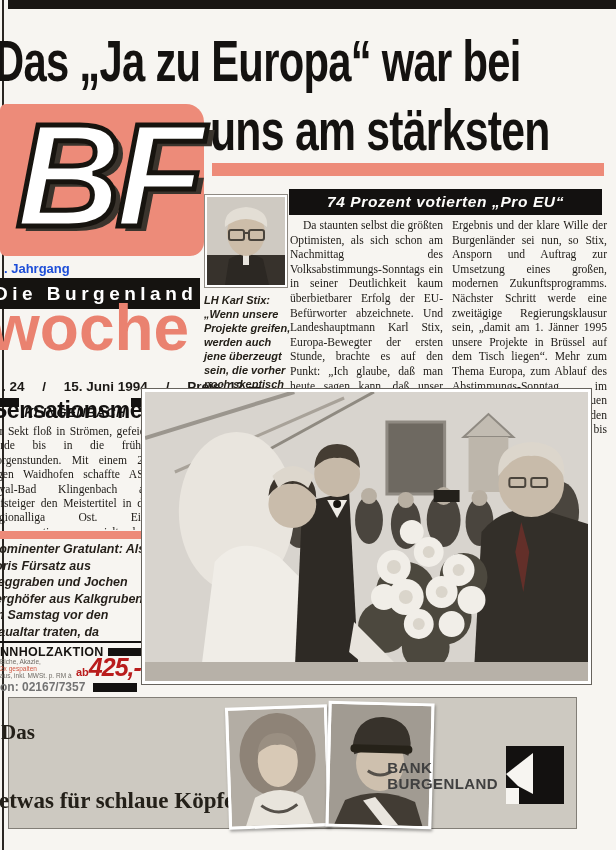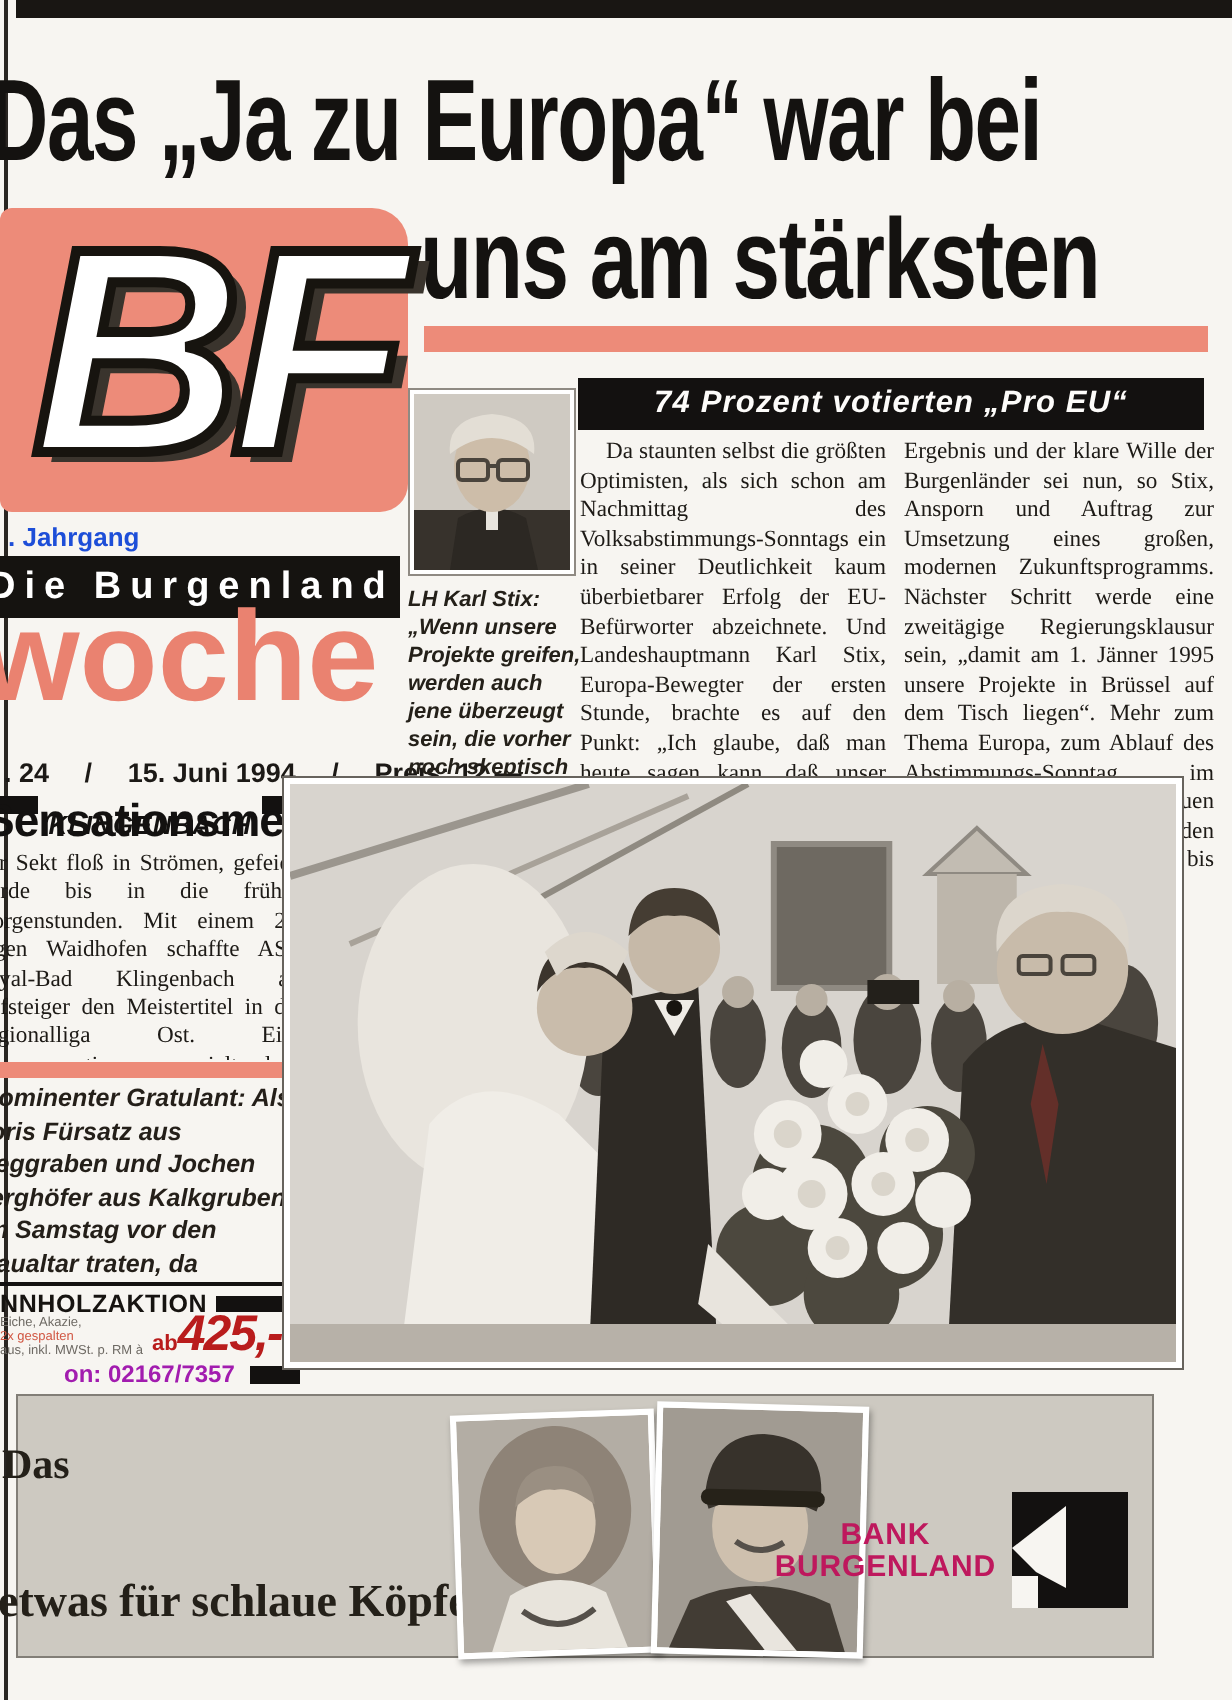--- a/index.html
+++ b/index.html
@@ -64,38 +64,38 @@
   .holz .title{font-size:12.5px;font-weight:bold;color:#161310;letter-spacing:.3px;white-space:nowrap;}
   .holz .blk{height:8px;background:#131110;flex:1;margin-left:4px;}
   .holz .tiny{position:absolute;left:0;font-size:6.5px;color:#6e6a64;white-space:nowrap;}
   .holz .t1{top:17px;}
   .holz .t2{top:24px;color:#d15743;}
   .holz .t3{top:31px;}
   .holz .price{position:absolute;left:76px;top:12px;color:#b91c1c;white-space:nowrap;}
   .holz .price .ab{font-size:11px;font-weight:bold;}
   .holz .price .val{font-size:25px;font-weight:bold;font-style:italic;letter-spacing:-1px;}
   .holz .phone-row{position:absolute;left:0;top:39px;display:flex;align-items:center;width:150px;}
-  .holz .phone{font-size:12px;font-weight:bold;color:#a21caf;white-space:nowrap;padding-left:32px;}
+  .holz .phone{font-size:12px;font-weight:bold;color:#737373;white-space:nowrap;}
   .holz .blk2{height:9px;background:#131110;width:44px;margin-left:8px;}
 
   
   .wedding{left:141px;top:388px;width:451px;height:297px;background:#fff;border:1px solid #67635d;padding:3px;box-sizing:border-box;}
   .wedding svg{display:block;width:100%;height:100%;}
 
   
   .banner{left:8px;top:697px;width:569px;height:132px;background:#cdc9c1;border:1px solid #827e77;box-sizing:border-box;}
   .banner .serifline{position:absolute;font-family:"Liberation Serif",serif;font-weight:bold;color:#242019;white-space:nowrap;}
   .banner .b1{left:-8px;top:22px;font-size:21px;}
   .banner .b2{left:-10px;top:44px;font-size:37px;letter-spacing:.5px;}
   .banner .b3{left:-10px;top:90px;font-size:23px;}
   .ad-photo{position:absolute;background:#fff;padding:3px;box-shadow:1px 2px 3px rgba(0,0,0,.35);}
   .ad-photo svg{display:block;}
   .ph-woman{left:218px;top:8px;transform:rotate(-2deg);}
   .ph-man{left:318px;top:4px;transform:rotate(1.5deg);}
-  .bank-name{position:absolute;right:78px;top:62px;text-align:center;font-size:15px;font-weight:bold;color:#be185d;line-height:16px;letter-spacing:.4px;white-space:nowrap;}
+  .bank-name{position:absolute;right:78px;top:62px;text-align:left;font-size:15px;font-weight:bold;color:#404040;line-height:16px;letter-spacing:.4px;white-space:nowrap;}
   .bank-logo{position:absolute;right:12px;top:48px;width:58px;height:58px;}
 </style>
 </head>
 <body>
 
 <div class="page">
 
   <div class="abs top-bar"></div>
   <div class="abs left-rule"></div>
 

